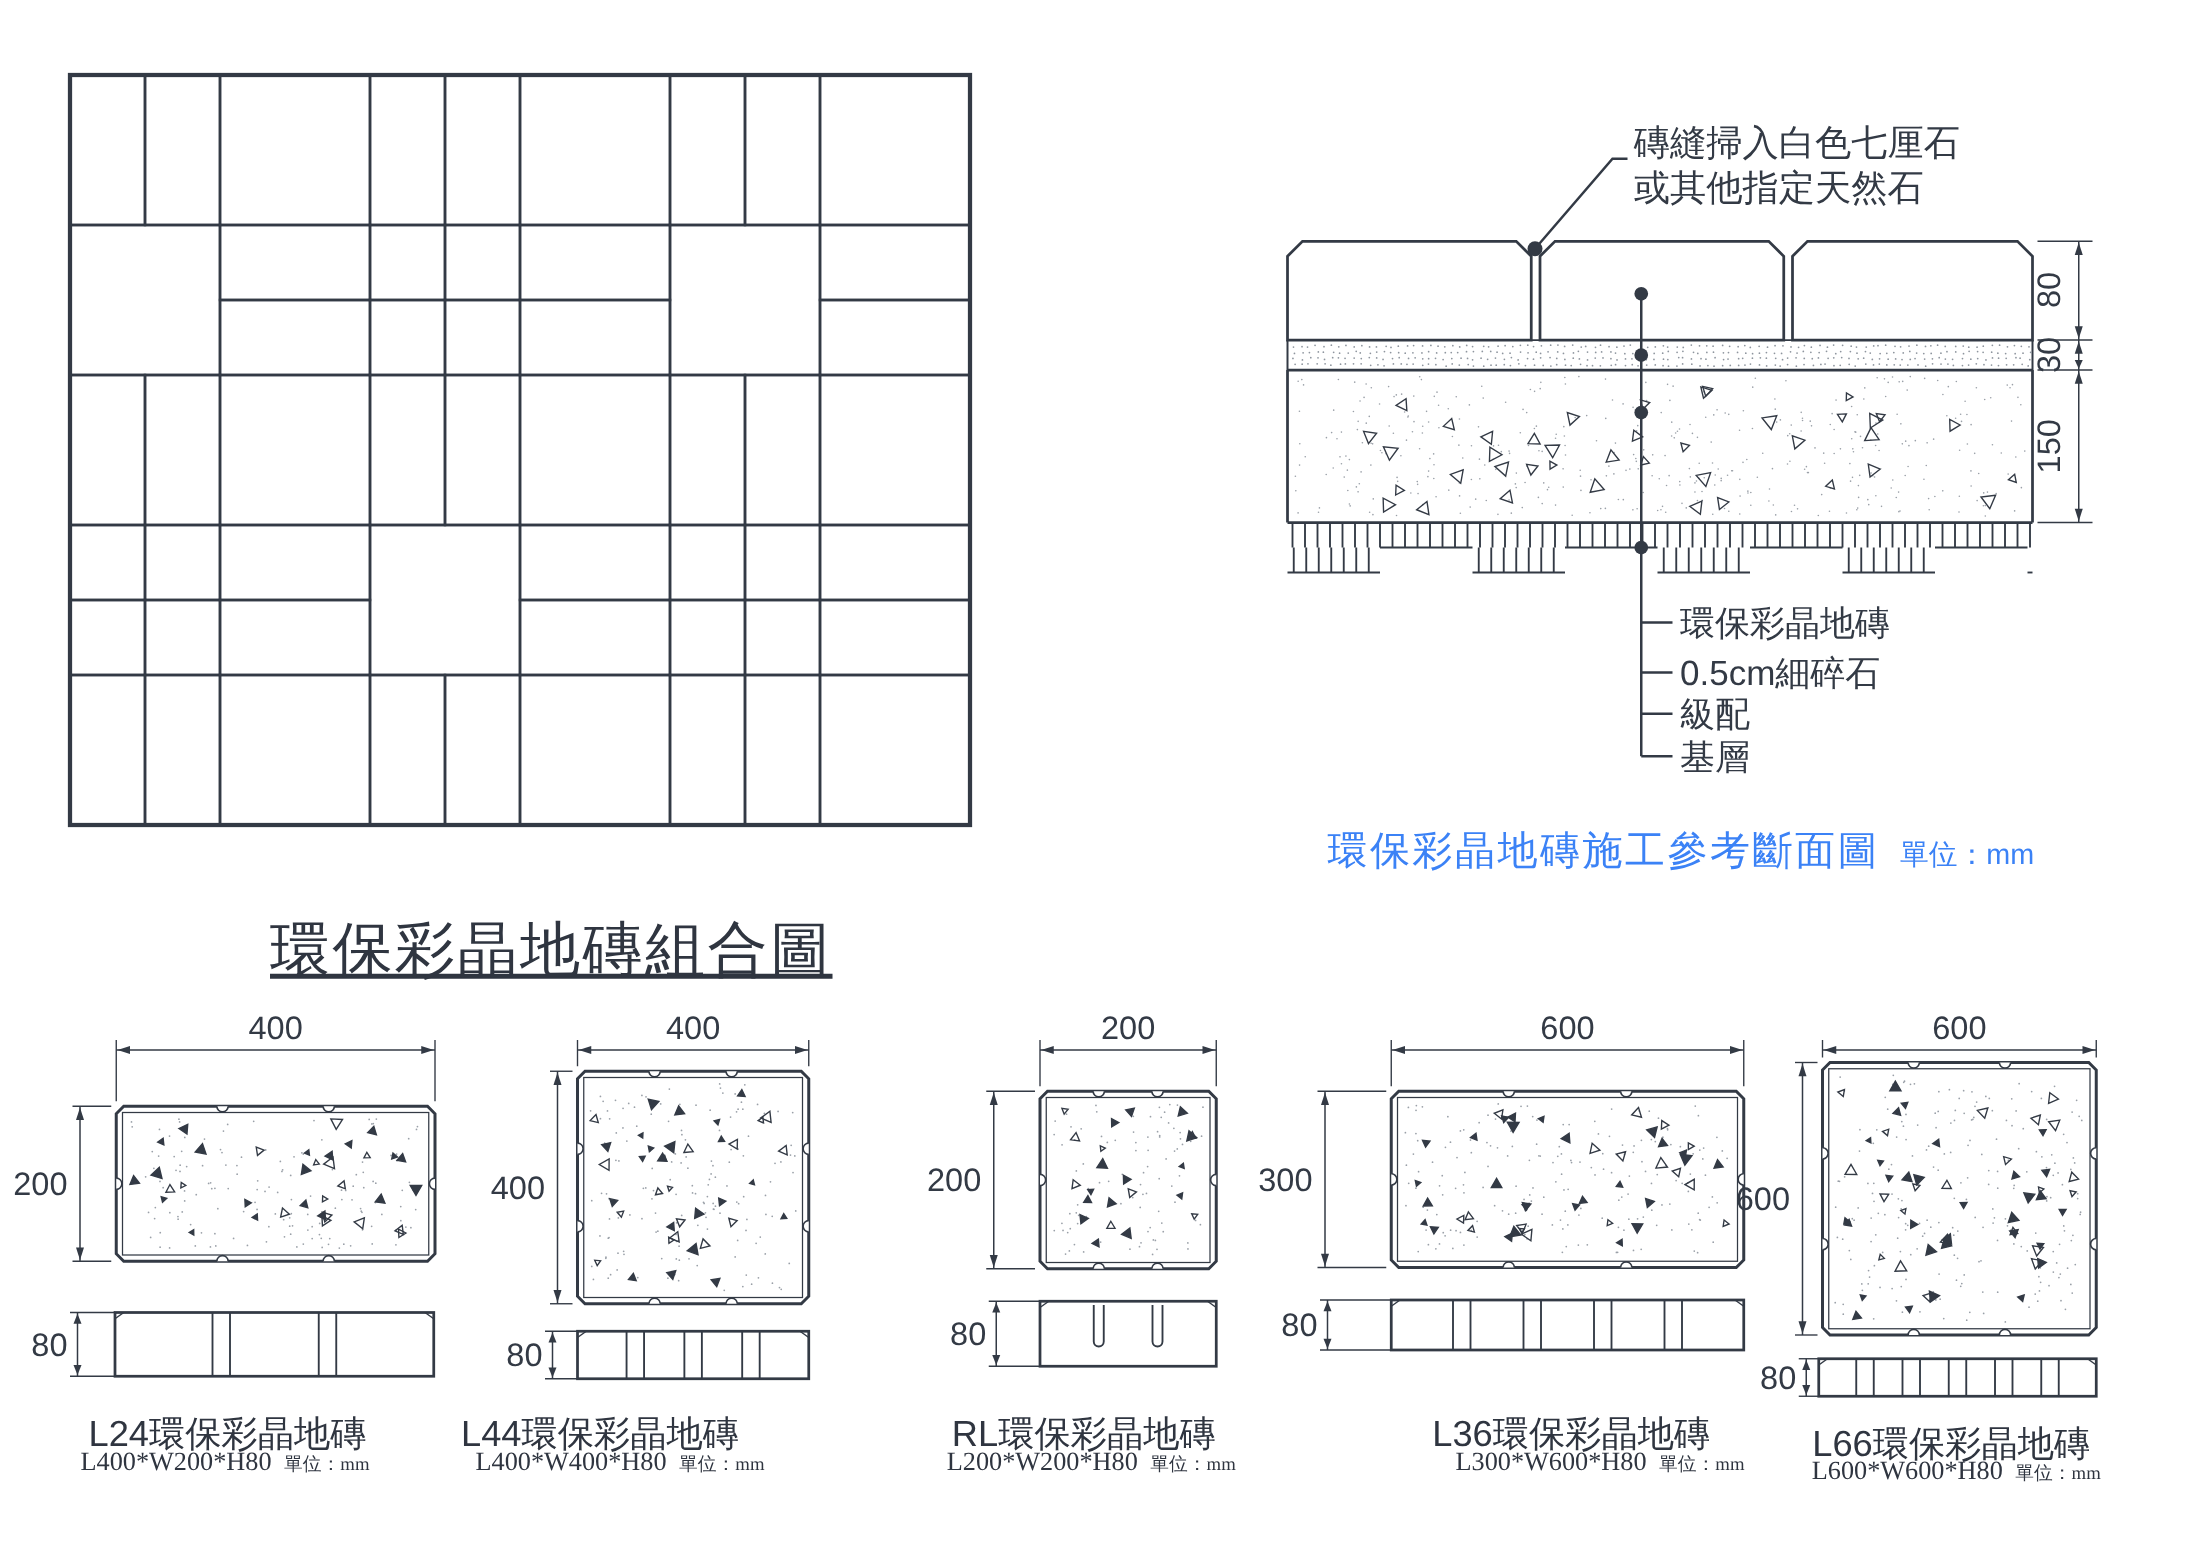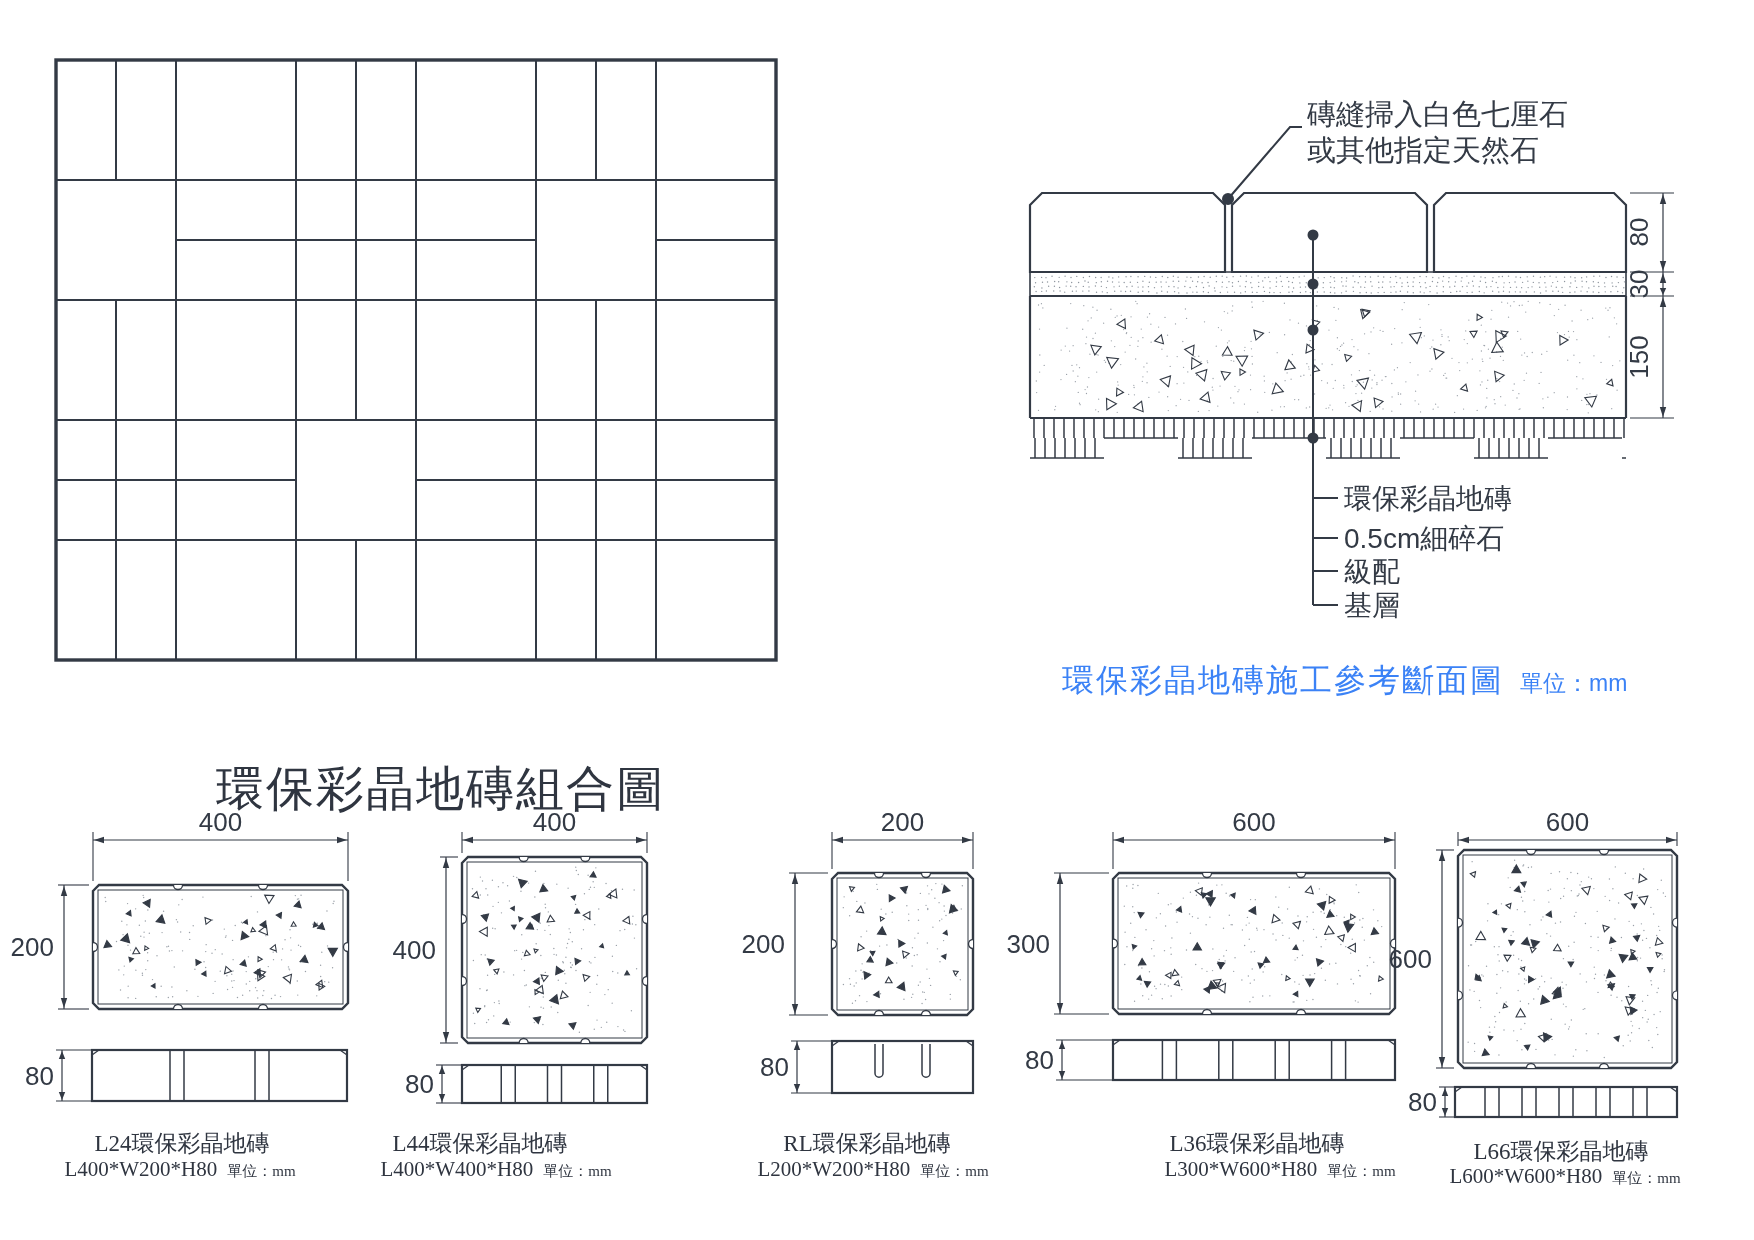--- a/index.html
+++ b/index.html
@@ -3,21 +3,21 @@
 <meta charset="utf-8">
 <style>
   html,body{margin:0;padding:0;background:#ffffff;}
   .page{position:relative;width:1754px;height:1240px;background:#ffffff;overflow:hidden;
         font-family:"Liberation Sans","DejaVu Sans",sans-serif;color:#333a45;}
   svg{position:absolute;left:0;top:0;}
   .abs{position:absolute;white-space:nowrap;}
   .main-title{font-size:48px;letter-spacing:2px;color:#2f3540;}
   .section-caption{font-size:32px;letter-spacing:2px;color:#3b82f6;}
   .section-caption .unit{font-size:23px;letter-spacing:0;margin-left:16px;}
-  .prod-name{font-size:23px;color:#2f3540;transform:translateX(-50%);font-family:Liberation Serif, serif;}
+  .prod-name{font-size:29px;color:#2f3540;transform:translateX(-50%);}
   .prod-spec{font-size:21px;color:#2f3540;transform:translateX(-50%);font-family:Liberation Serif, serif;}
   .prod-spec .unit{font-size:15px;margin-left:10px;}
 </style>
 </head>
 <body>
 
 <div class="page">
   <svg id="draw" width="1754" height="1240" viewBox="0 0 1754 1240">
       <g>
         <rect x="56" y="60" width="60" height="120" fill="none" stroke="#333a45" stroke-width="2"></rect>
@@ -2239,21 +2239,21 @@
       <path d="M 1676 840 L 1666 836.8 L 1666 843.2 Z" fill="#333a45" transform="rotate(0 1676 840)"></path>
       <text x="1567.5" y="831" font-size="26" fill="#333a45" text-anchor="middle" font-family="&quot;Liberation Sans&quot;,&quot;DejaVu Sans&quot;,sans-serif">600</text>
       <path d="M 1442 851 L 1432 847.8 L 1432 854.2 Z" fill="#333a45" transform="rotate(-90 1442 851)"></path>
       <path d="M 1442 1067 L 1432 1063.8 L 1432 1070.2 Z" fill="#333a45" transform="rotate(90 1442 1067)"></path>
       <text x="1432" y="968" font-size="26" fill="#333a45" text-anchor="end" font-family="&quot;Liberation Sans&quot;,&quot;DejaVu Sans&quot;,sans-serif">600</text>
       <path d="M 1445 1088 L 1437 1084.8 L 1437 1091.2 Z" fill="#333a45" transform="rotate(-90 1445 1088)"></path>
       <path d="M 1445 1116 L 1437 1112.8 L 1437 1119.2 Z" fill="#333a45" transform="rotate(90 1445 1116)"></path>
       <text x="1437" y="1111" font-size="26" fill="#333a45" text-anchor="end" font-family="&quot;Liberation Sans&quot;,&quot;DejaVu Sans&quot;,sans-serif">80</text>
     </svg>
 
-  <div class="abs main-title" style="left:216px;top:757px;">環保彩晶地磚組合圖</div>
+  <div class="abs main-title" style="left:216px;top:728px;text-decoration:underline;">環保彩晶地磚組合圖</div>
 
   <div class="abs section-caption" style="left:1062px;top:659px;">
     <span>環保彩晶地磚施工參考斷面圖</span><span class="unit">單位：mm</span>
   </div>
 
   <div id="labels">
       <div class="abs prod-name" style="left: 182px; top: 1128px;">L24環保彩晶地磚</div>
       <div class="abs prod-spec" style="left: 180px; top: 1157px;"><span>L400*W200*H80</span><span class="unit">單位：mm</span></div>
       <div class="abs prod-name" style="left: 480px; top: 1128px;">L44環保彩晶地磚</div>
       <div class="abs prod-spec" style="left: 468px; top: 1157px; margin-left: 28px;"><span>L400*W400*H80</span><span class="unit">單位：mm</span></div>

